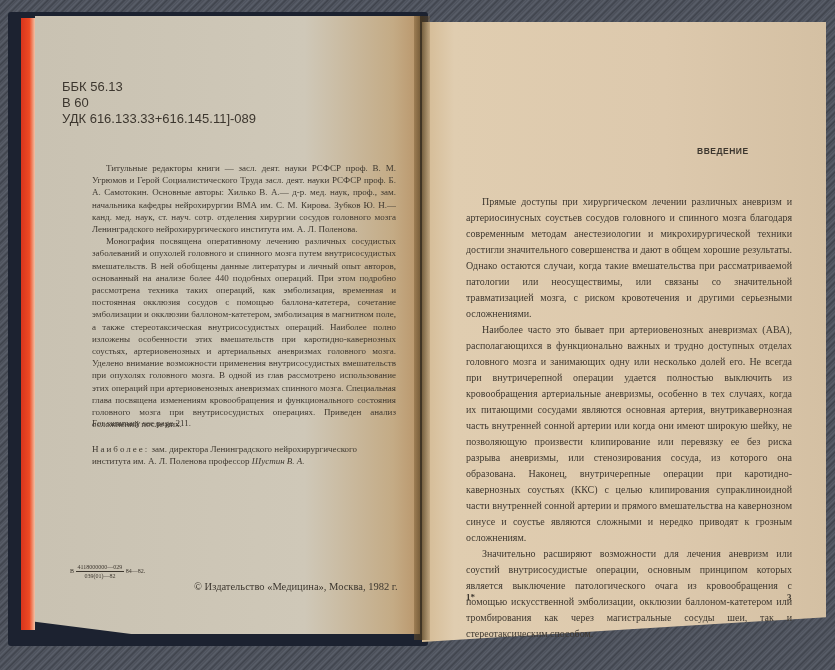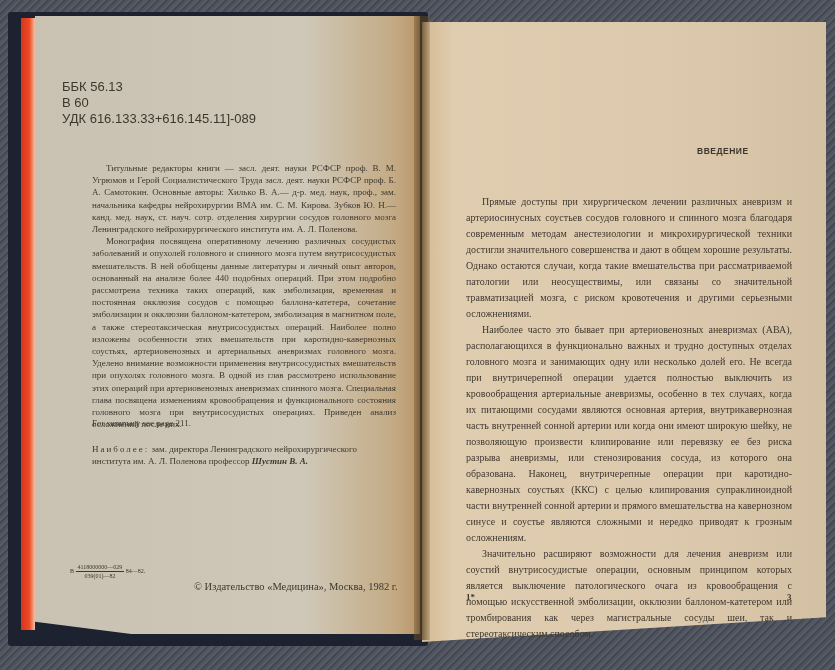--- a/index.html
+++ b/index.html
@@ -33,21 +33,21 @@
   }
   .txt { position:absolute; font-size:9px; line-height:12.2px; color:#3d372f; }
   .codes { left:62px; top:55px; font-family:"Liberation Sans Narrow","Liberation Sans",sans-serif; font-size:13px; line-height:16px;margin-top:24px; }
   .abstract { left:92px; top:162px; width:304px; text-align:justify; }
   .abstract p { margin:0; text-indent:14px; }
   .abstract p.first { text-indent:0; }
   .abstract .ttl { font-family:"Liberation Sans",sans-serif; font-weight:bold; font-size:8.5px; }
   .summary { left:92px; top:417px; }
   .reviewer { left:92px; top:443px; width:304px; }
   .reviewer .lbl { letter-spacing:2px; }
-  .reviewer i { font-style:italic;font-weight:bold; }
+  .reviewer i { font-style:italic; }
   .bbk-code { left:70px; top:563px; font-size:6px; line-height:8px; }
   .frac { display:inline-block; vertical-align:middle; text-align:center; }
   .frac .num { border-bottom:1px solid #3d372f; padding:0 2px; }
   .copyright { left:194px; top:581px; font-size:10.5px; }
   .heading { left:690px; top:145px; font-family:"Liberation Sans",sans-serif; font-weight:bold; font-size:8.5px; letter-spacing:0.5px;padding-left:7px; }
   .body-right { left:466px; top:166px; width:326px; text-align:justify; font-size:10px; line-height:16px; color:#3e3830;margin-top:28px; }
   .body-right p { margin:0; text-indent:16px; }
   .sig { left:466px; top:591px; font-size:9px; font-weight:bold; }
   .pagenum { left:787px; top:591px; font-size:9px; font-weight:bold; }
 </style>

